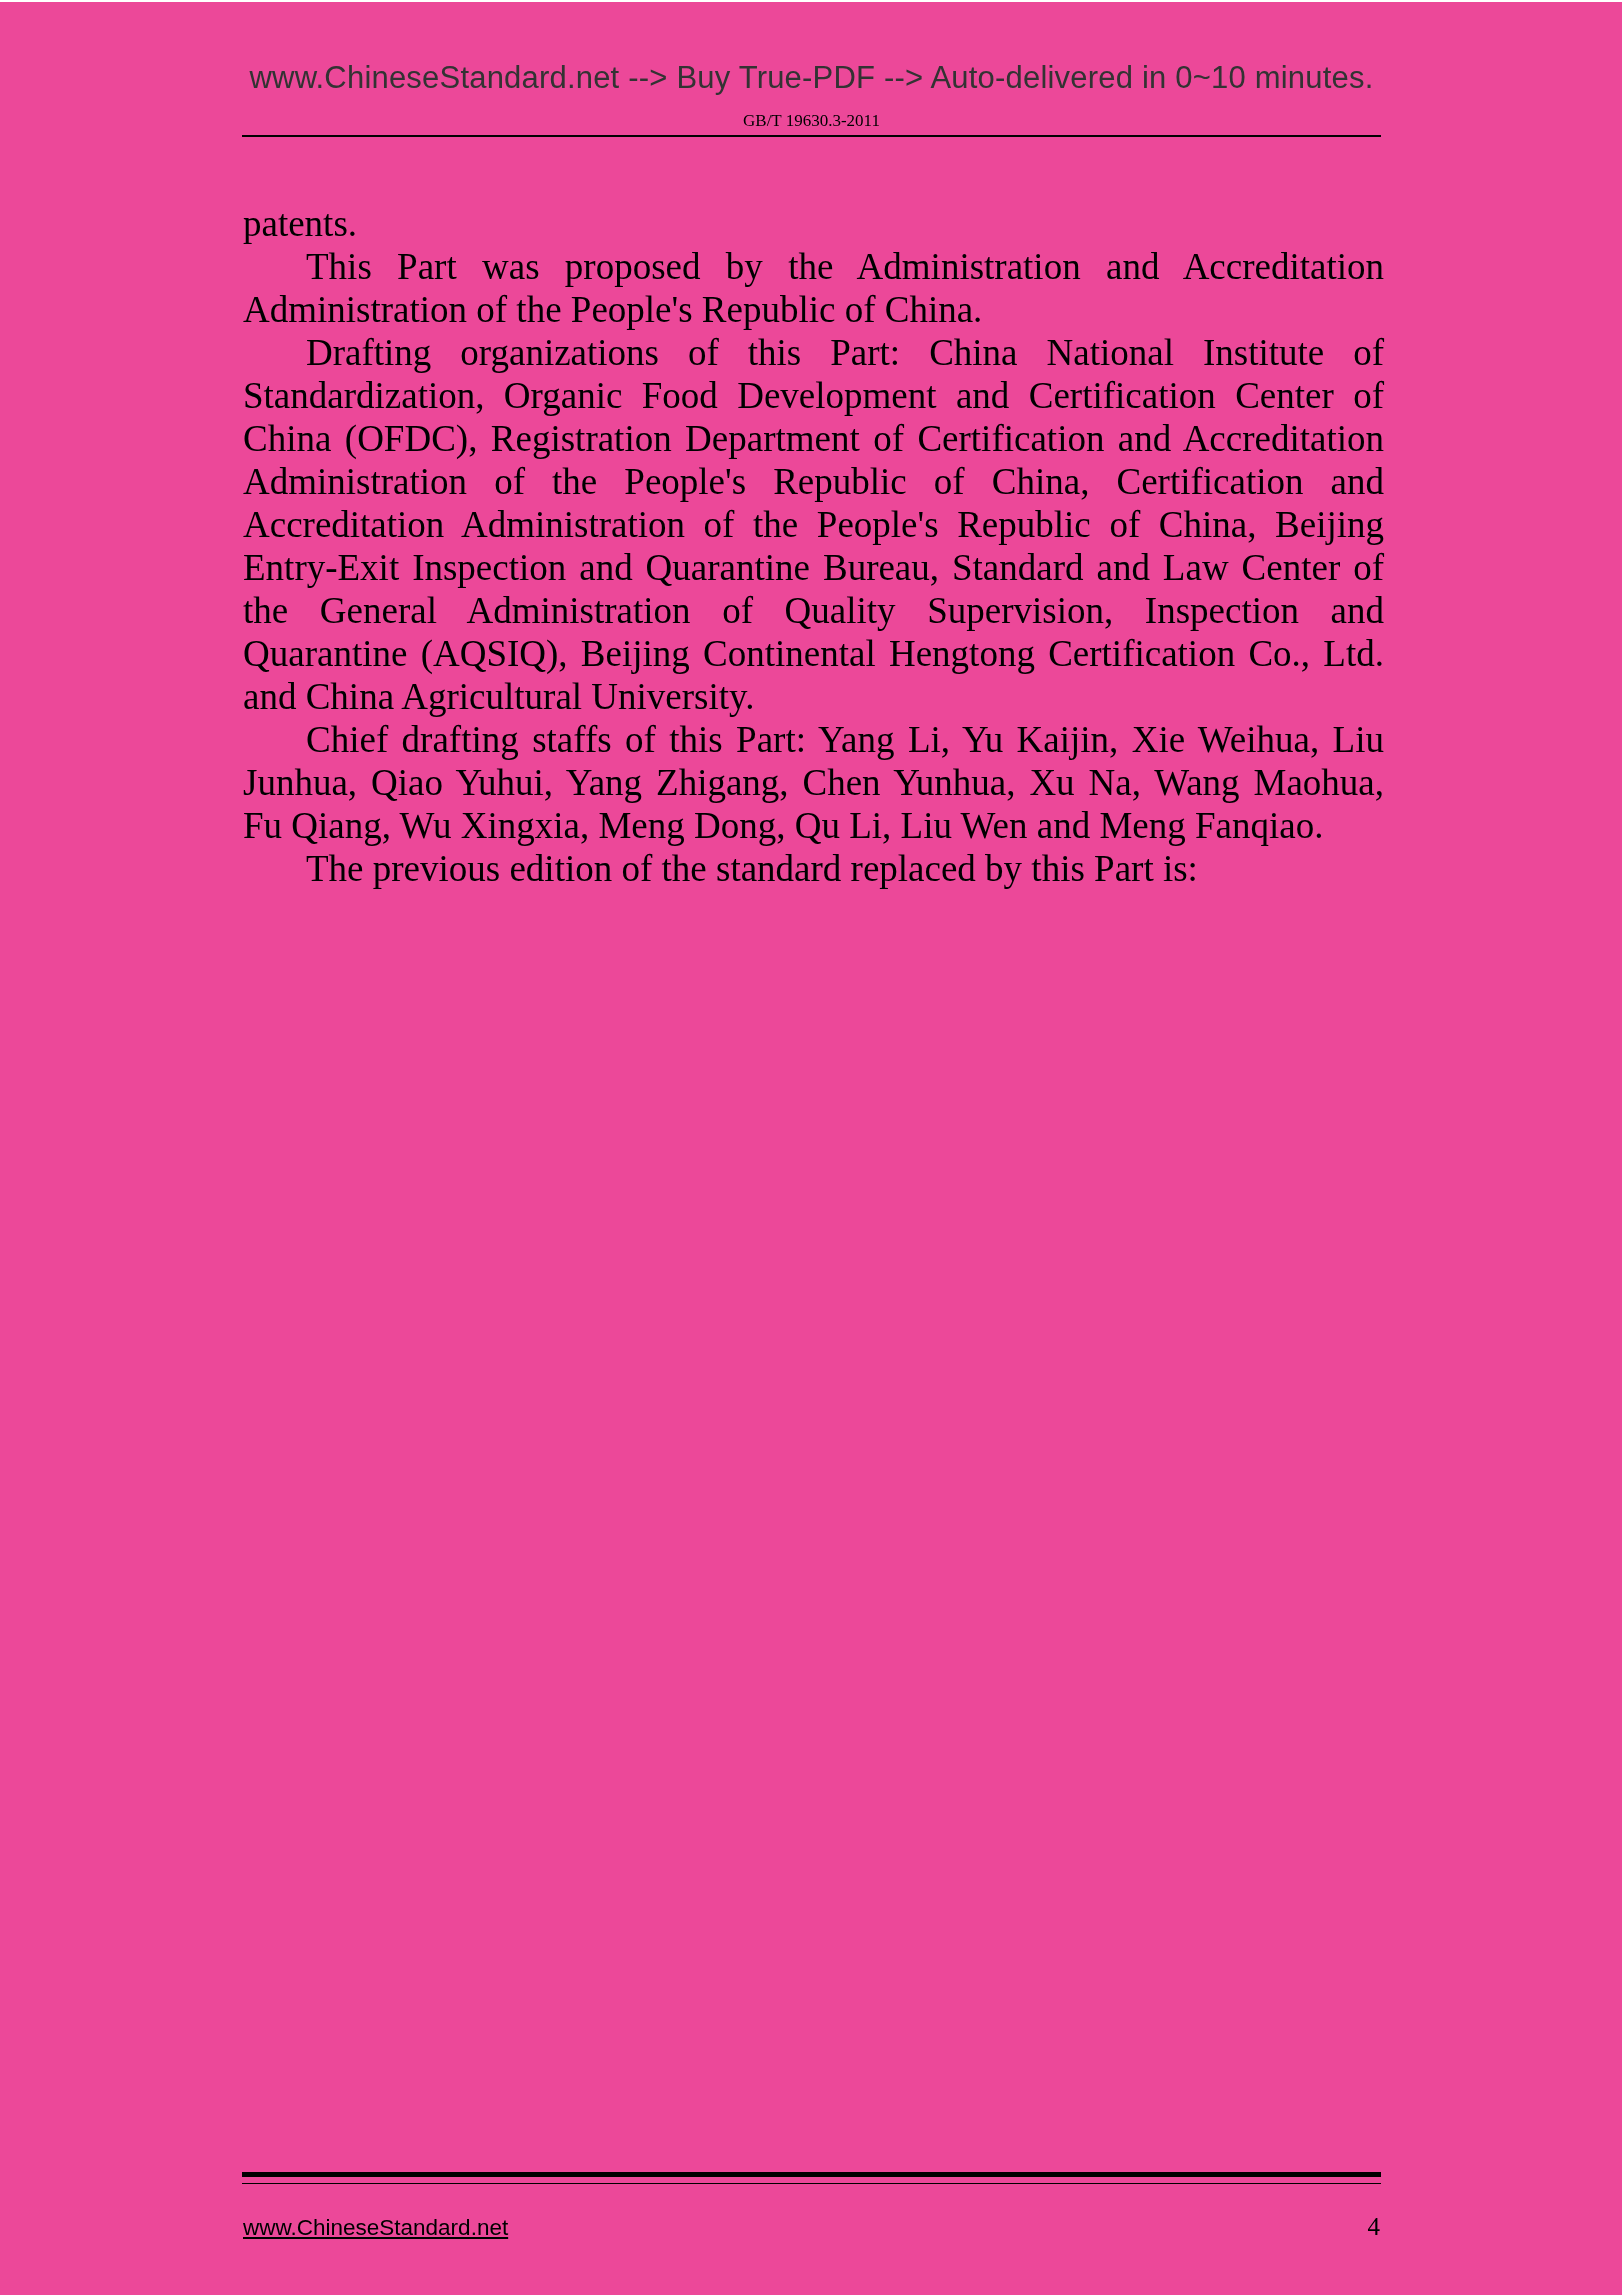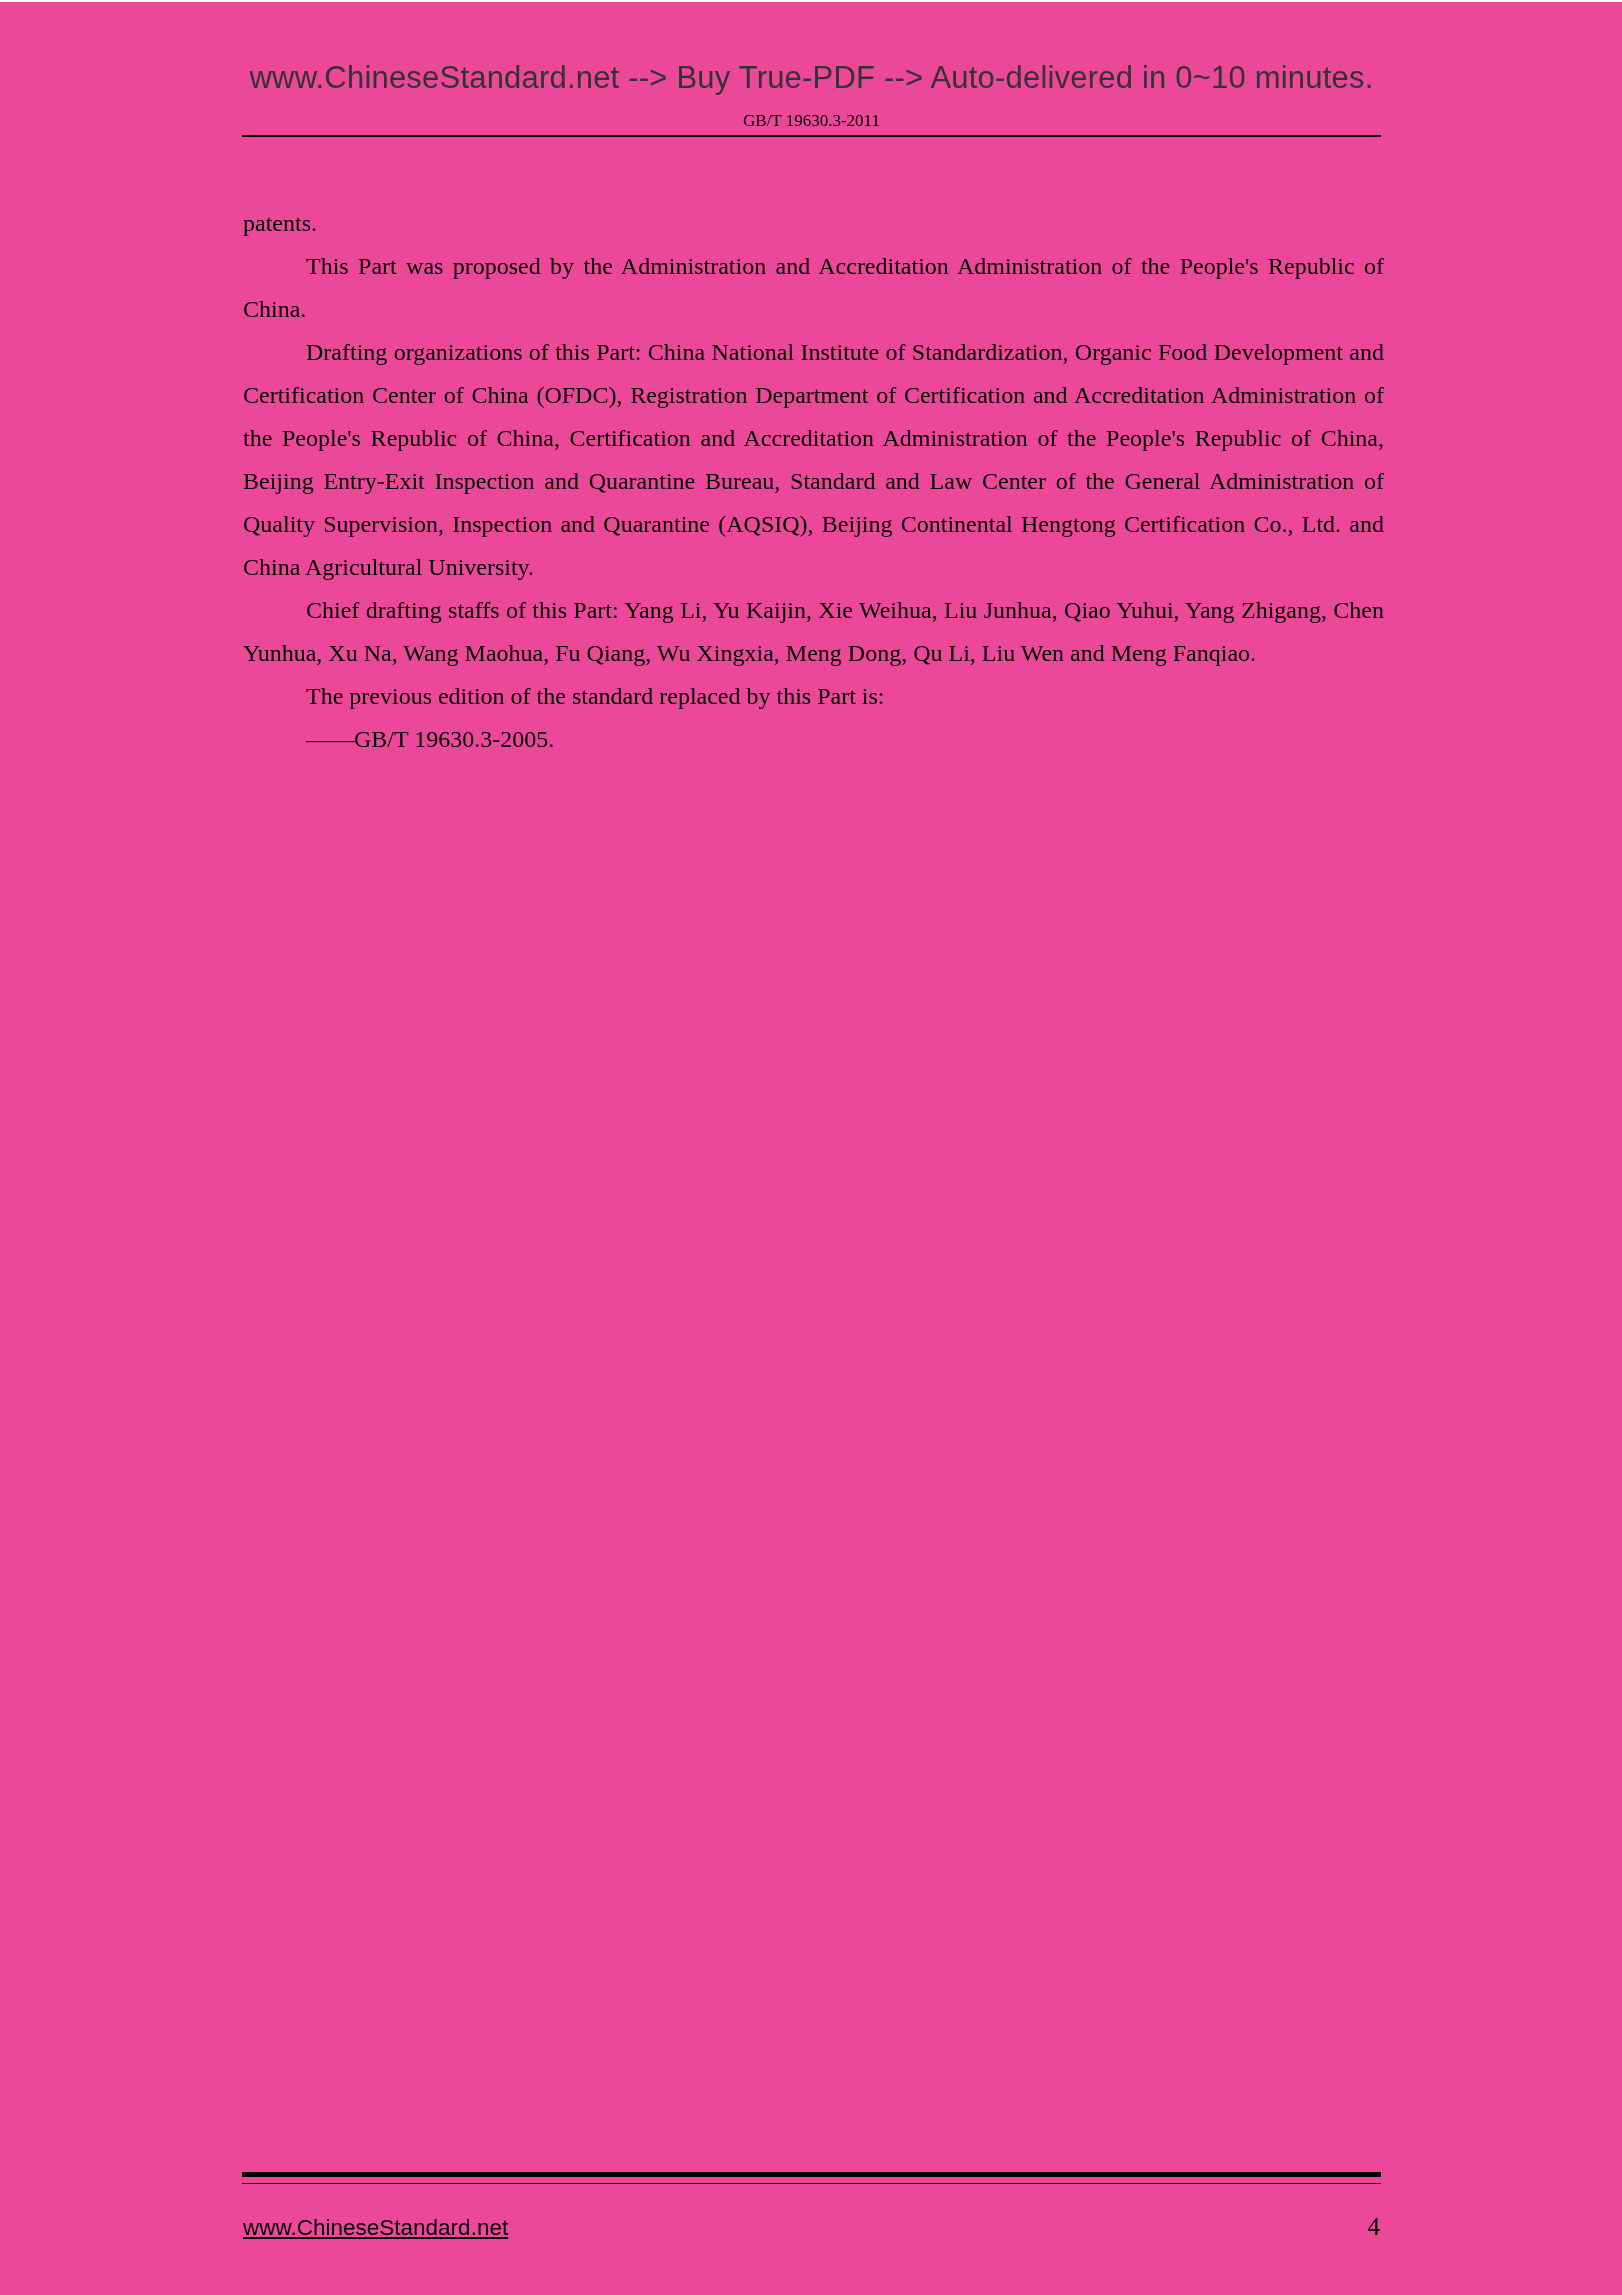--- a/index.html
+++ b/index.html
@@ -49,21 +49,21 @@
     top: 133px;
     border-bottom: 2.5px solid #000000;
   }
 
   
   .content {
     position: absolute;
     left: 243px;
     width: 1141px;
     top: 200px;
-    font-size: 24px;
+    font-size: 37px;
     line-height: 43px;
     text-align: justify;
     text-justify: inter-word;
   }
   .content p {
     margin: 0 0 0 0;
   }
   .p-indent {
     text-indent: 63px;
   }
@@ -117,21 +117,20 @@
     <div class="std-code">GB/T 19630.3-2011</div>
   </div>
   <div class="header-rule"></div>
 
   <div class="content">
     <p class="p-plain">patents.</p>
     <p class="p-indent">This Part was proposed by the Administration and Accreditation Administration of the People's Republic of China.</p>
     <p class="p-indent">Drafting organizations of this Part: China National Institute of Standardization, Organic Food Development and Certification Center of China (OFDC), Registration Department of Certification and Accreditation Administration of the People's Republic of China, Certification and Accreditation Administration of the People's Republic of China, Beijing Entry-Exit Inspection and Quarantine Bureau, Standard and Law Center of the General Administration of Quality Supervision, Inspection and Quarantine (AQSIQ), Beijing Continental Hengtong Certification Co., Ltd. and China Agricultural University.</p>
     <p class="p-indent">Chief drafting staffs of this Part: Yang Li, Yu Kaijin, Xie Weihua, Liu Junhua, Qiao Yuhui, Yang Zhigang, Chen Yunhua, Xu Na, Wang Maohua, Fu Qiang, Wu Xingxia, Meng Dong, Qu Li, Liu Wen and Meng Fanqiao.</p>
     <p class="p-indent">The previous edition of the standard replaced by this Part is:</p>
-    <p class="p-indent">——GB/T 19630.3-2005.</p>
   </div>
 
   <div class="footer-rule-thick"></div>
   <div class="footer-rule-thin"></div>
 
   <div class="footer">
     <span class="footer-link">www.ChineseStandard.net</span>
     <span class="footer-page">4</span>
   </div>
 

